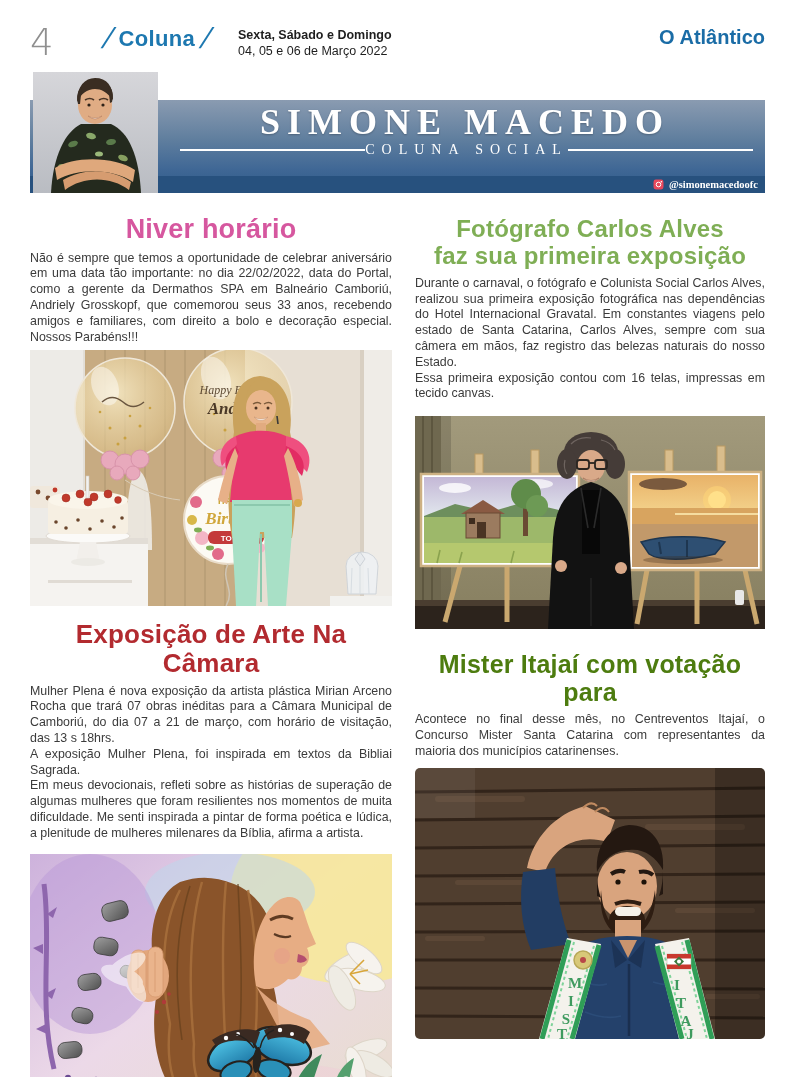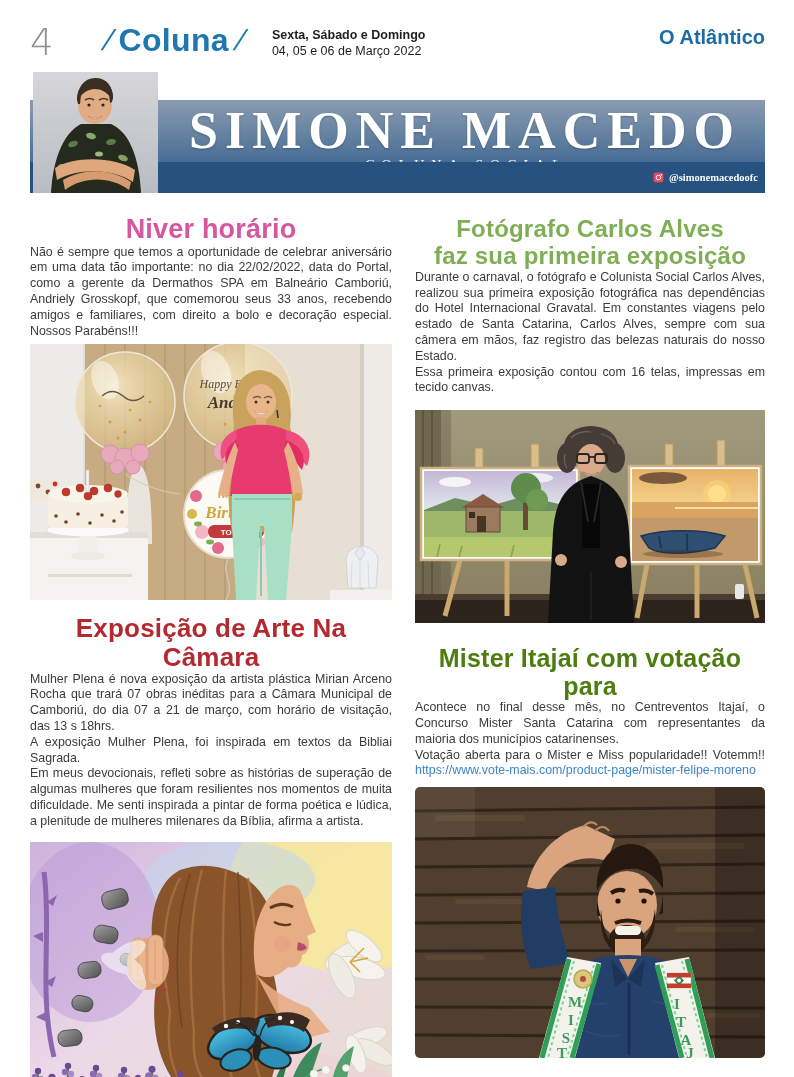--- a/index.html
+++ b/index.html
@@ -6,43 +6,43 @@
   .page{
     width:794px;height:1077px;position:relative;background:#fff;
     margin:0 auto;overflow:hidden;
     font-family:"Liberation Sans","DejaVu Sans",sans-serif;color:#3b3b3b;
   }
   
   .topbar{display:flex;align-items:flex-start;padding:24px 29px 0 30px;}
   .page-num{font-size:37px;font-weight:200;color:#8f8f8f;line-height:1;font-family:"DejaVu Sans",sans-serif;}
   .coluna-logo{margin-left:50px;display:flex;align-items:center;gap:7px;line-height:1;}
   .slash{color:#1d78b0;font-size:29px;font-style:italic;transform:skewX(-10deg);font-weight:400;}
-  .coluna-word{color:#1d78b0;font-weight:800;font-size:32px;letter-spacing:.3px;text-align:right;}
+  .coluna-word{color:#1d78b0;font-weight:800;font-size:22px;letter-spacing:.3px;text-align:right;}
   .date-block{margin-left:28px;padding-top:3px;font-size:12.5px;color:#1e1e1e;line-height:1.3;}
   .date-block .b{font-weight:700;}
   .paper-name{margin-left:auto;color:#1a6ca6;font-weight:800;font-size:20px;padding-top:2px;}
   
   .masthead{position:relative;margin:39px 29px 0 30px;height:93px;}
   .band{position:absolute;inset:0;background:linear-gradient(180deg,#8a9bb1 0%,#62809f 40%,#3f6795 75%,#2f5a8a 100%);}
   .band-title{position:relative;text-align:center;padding-left:135px;margin:0;padding-top:4px;
-    font-family:"Liberation Serif","DejaVu Serif",serif;font-weight:700;font-size:52px;line-height:1.02;
+    font-family:"Liberation Serif","DejaVu Serif",serif;font-weight:700;font-size:36px;line-height:1.02;
     color:#ffffff;letter-spacing:7px;text-shadow:0 1px 2px rgba(0,0,0,.25);white-space:nowrap;}
   .band-sub{position:relative;display:flex;align-items:center;padding:1px 12px 0 150px;color:#fff;}
   .band-sub .line{flex:1;height:2px;background:#fff;}
   .band-sub .sub-text{font-family:"Liberation Serif","DejaVu Serif",serif;font-size:14px;letter-spacing:7px;white-space:nowrap;}
-  .strip{position:absolute;left:0;right:0;bottom:0;height:31px;background:#27517e;display:flex;justify-content:flex-end;align-items:center;gap:5px;padding-right:7px;color:#fff;font-size:10.5px;font-weight:700;font-family:"Liberation Serif",serif;}
+  .strip{position:absolute;left:0;right:0;bottom:0;height:17px;background:#27517e;display:flex;justify-content:flex-end;align-items:center;gap:5px;padding-right:7px;color:#fff;font-size:10.5px;font-weight:700;font-family:"Liberation Serif",serif;}
   .columnist-photo{position:absolute;left:3px;bottom:0;width:125px;height:121px;display:block;}
   
   .columns{display:grid;grid-template-columns:362px 350px;column-gap:23px;padding:0 29px 0 30px;margin-top:22px;}
   .article-title{font-weight:800;text-align:center;margin:0;letter-spacing:.2px;}
   .t-pink{color:#d6579f;font-size:27px;line-height:1.1;}
   .t-green{color:#7fae55;font-size:24px;line-height:1.12;margin-top:1px;}
   .t-red{color:#b22a2f;font-size:26px;line-height:1.1;margin-top:14px;}
   .t-blue{color:#4d7c0f;font-size:25px;line-height:1.12;margin-top:21px;}
-  .body-text{font-size:12.4px;line-height:15.8px;text-align:justify;color:#3b3b3b;}
+  .body-text{font-size:12.4px;line-height:15.8px;text-align:justify;color:#3b3b3b;margin-top:6px;}
   .body-text p{margin:0;}
   .vote-link{color:#3d85c6;text-decoration:none;overflow-wrap:anywhere;}
   .photo{display:block;width:100%;}
   .ph1{margin-top:5px;}
   .ph2{margin-top:14px;}
   .ph3{margin-top:12px;}
   .ph4{margin-top:8px;border-radius:5px;}
 </style>
 </head>
 <body>
@@ -549,21 +549,20 @@
         <circle cx="146" cy="150" r="6" fill="#d9a989"></circle>
         <circle cx="206" cy="152" r="6" fill="#d9a989"></circle>
         <line x1="176" y1="162" x2="176" y2="210" stroke="#1e1e1e" stroke-width="2"></line>
       </svg>
 
       <h2 class="article-title t-blue">
         <div>Mister Itajaí com votação para</div>
       </h2>
       <div class="body-text">
         <p>Acontece no final desse mês, no Centreventos Itajaí, o Concurso Mister Santa Catarina com representantes da maioria dos municípios catarinenses.</p>
-        <p><span>Votação aberta para o Mister e Miss popularidade!! Votemm!!  </span><a class="vote-link" href="#">https://www.vote-mais.com/product-page/mister-felipe-moreno</a></p>
       </div>
 
       <svg class="photo ph4" viewBox="0 0 350 271">
         <rect width="350" height="271" fill="#503e2f"></rect>
         <g stroke="#32241a" stroke-width="3">
           <line x1="0" y1="24" x2="350" y2="20"></line>
             <line x1="0" y1="52" x2="350" y2="48"></line>
           <line x1="0" y1="80" x2="350" y2="77"></line>
             <line x1="0" y1="108" x2="350" y2="106"></line>
           <line x1="0" y1="136" x2="350" y2="134"></line>

